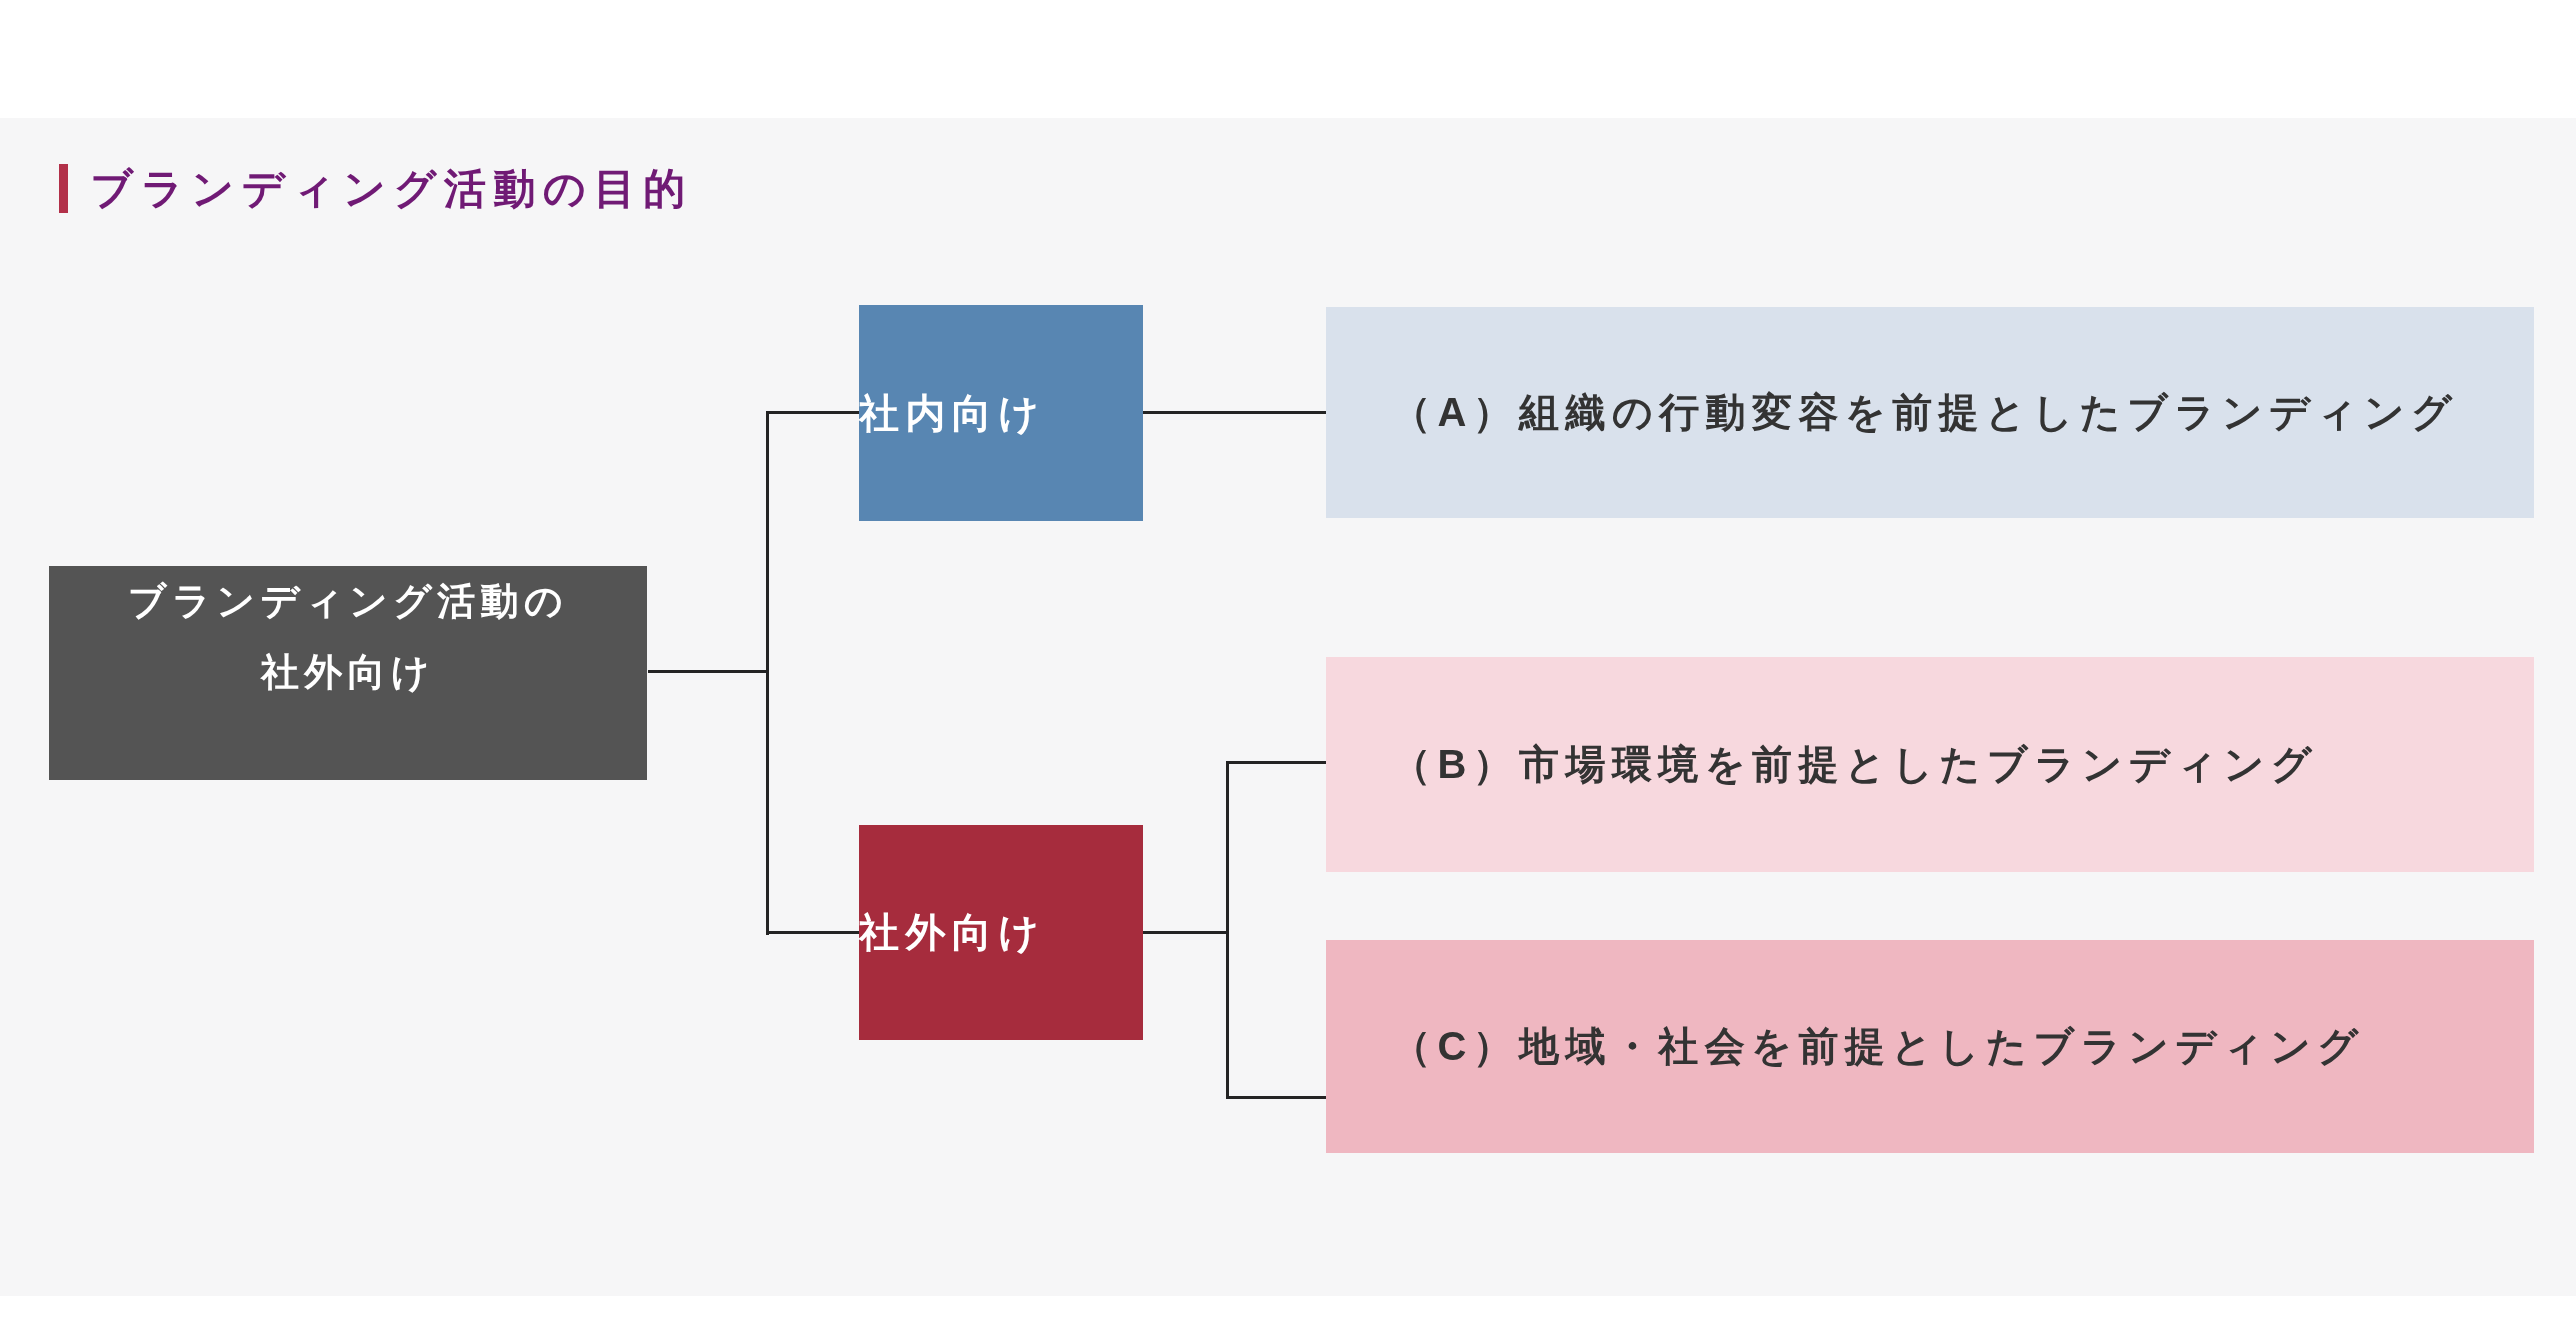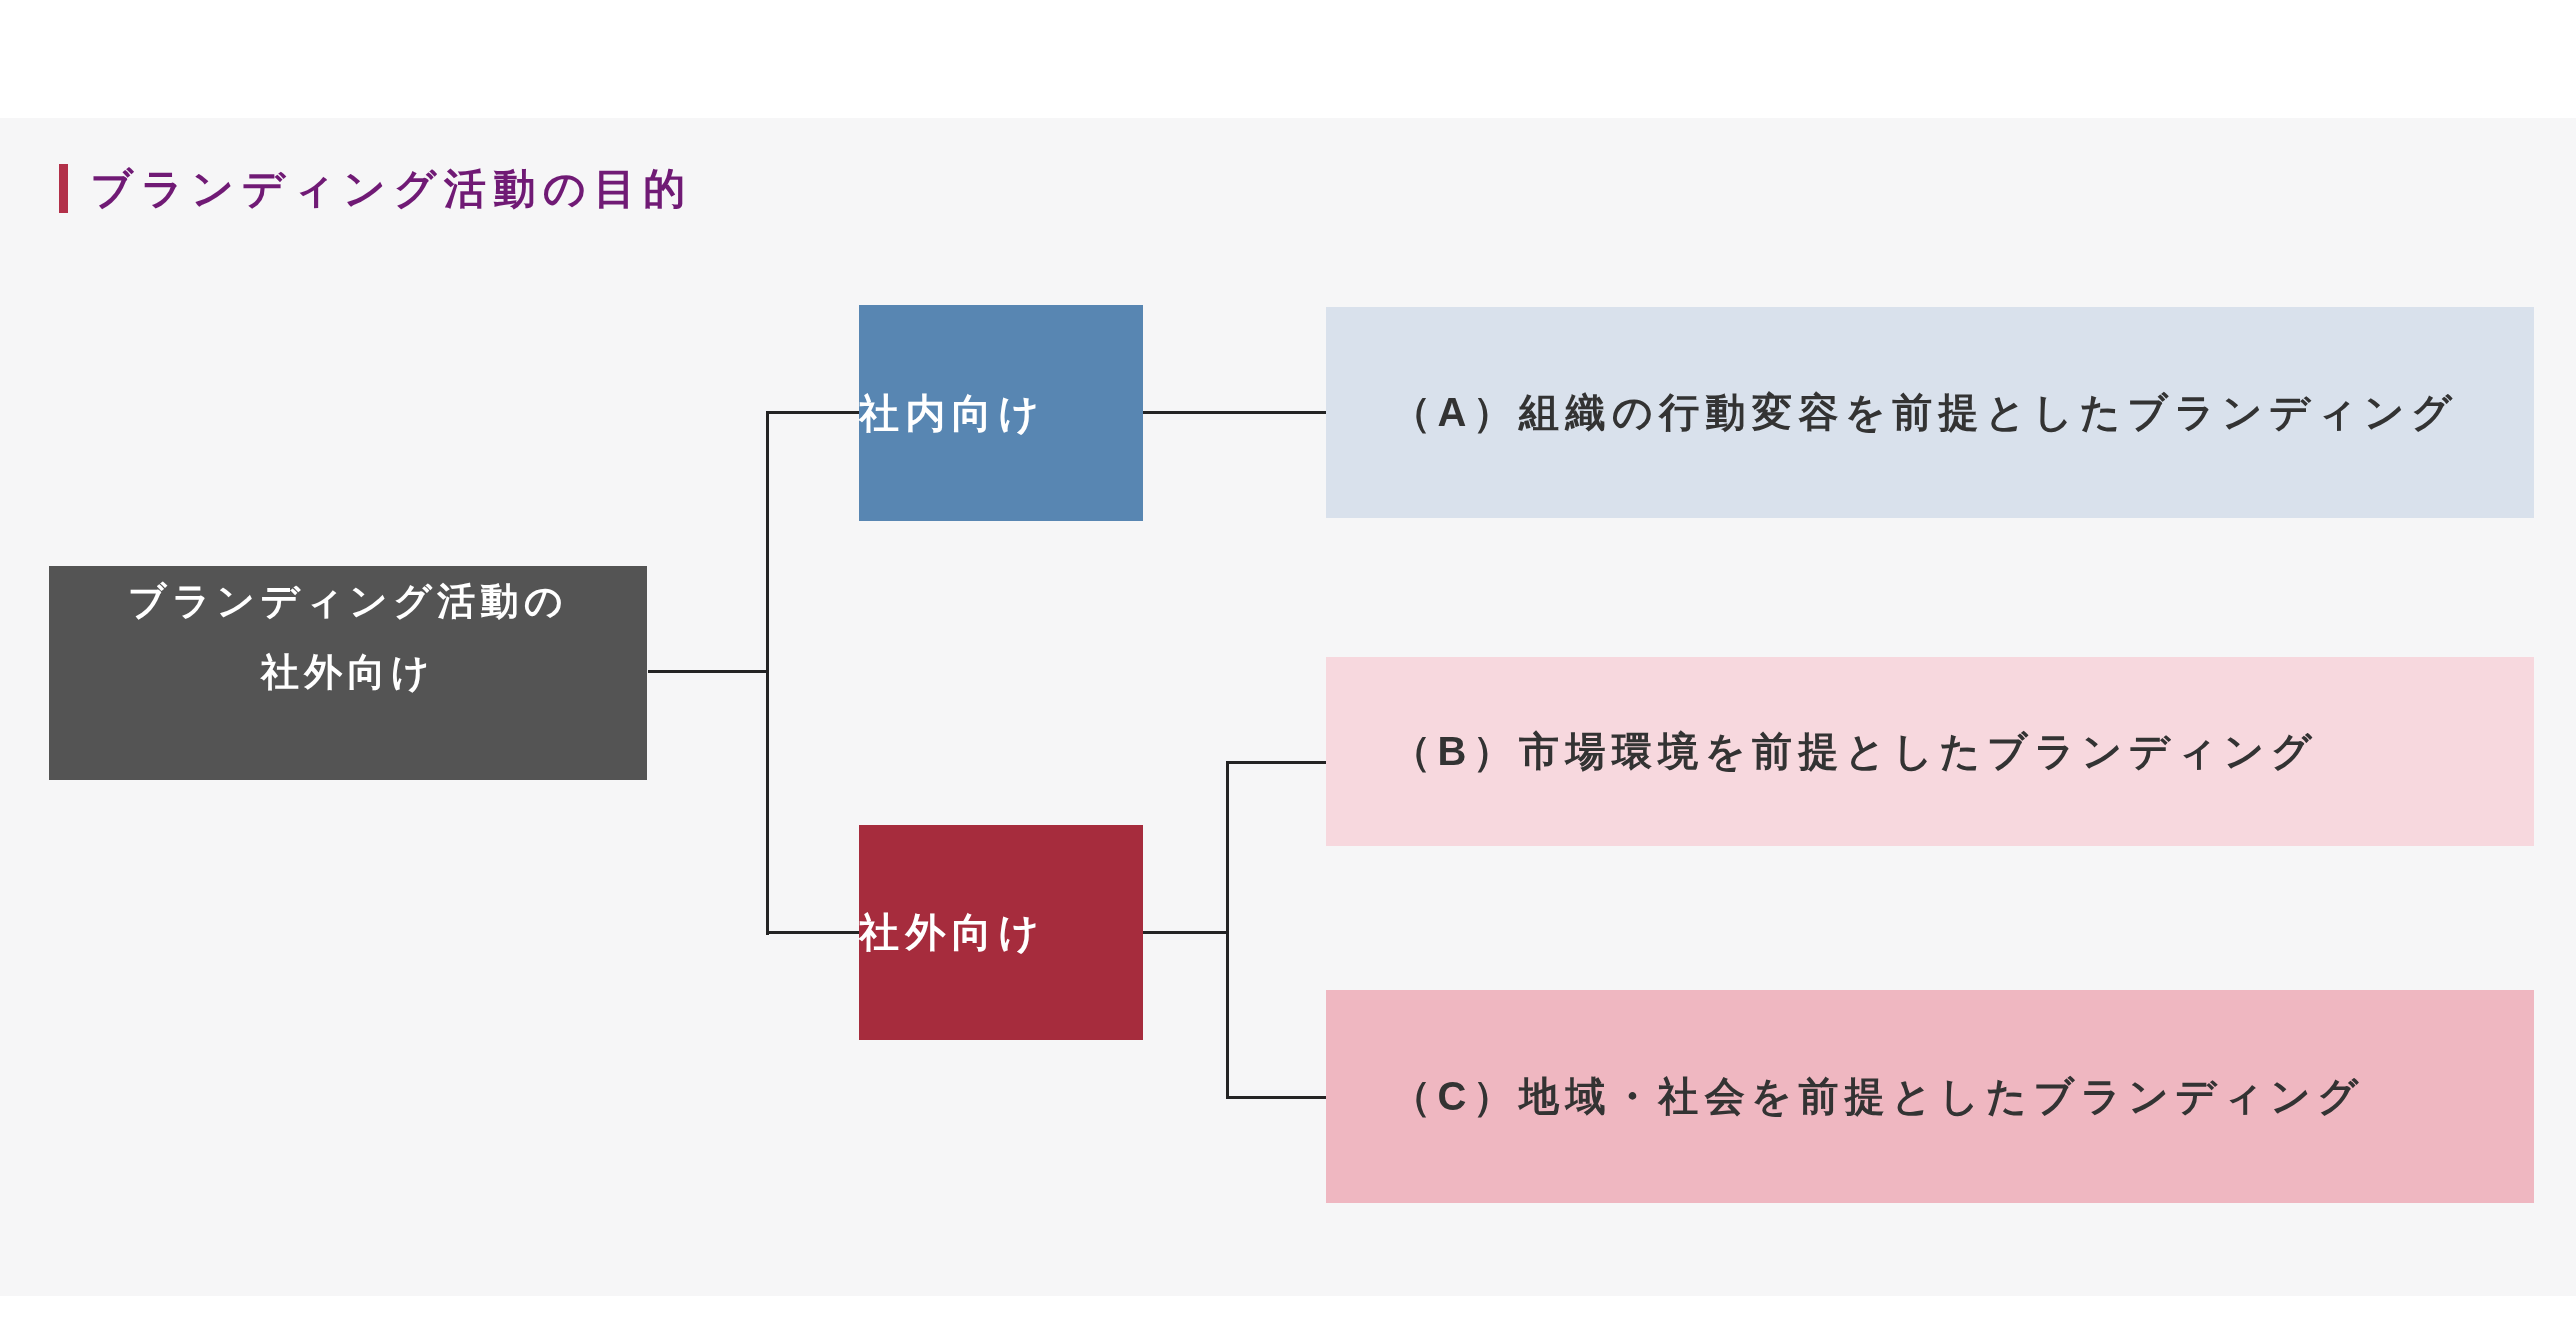--- a/index.html
+++ b/index.html
@@ -94,25 +94,25 @@
     letter-spacing: 0.16em;
     white-space: nowrap;
   }
   .node-leaf-a {
     top: 307px;
     height: 211px;
     background: #d9e1ec;
   }
   .node-leaf-b {
     top: 657px;
-    height: 189px;
+    height: 215px;
     background: #f7d8de;
   }
   .node-leaf-c {
-    top: 990px;
+    top: 940px;
     height: 213px;
     background: #efb7c1;
   }
   .connector {
     position: absolute;
     background: #242424;
   }
   
   .c-root-h      { left: 648px;  top: 670px;  width: 121px;  height: 3.3px; }
   .c-trunk-1     { left: 766px;  top: 411px;  width: 3.3px;    height: 524px; }

